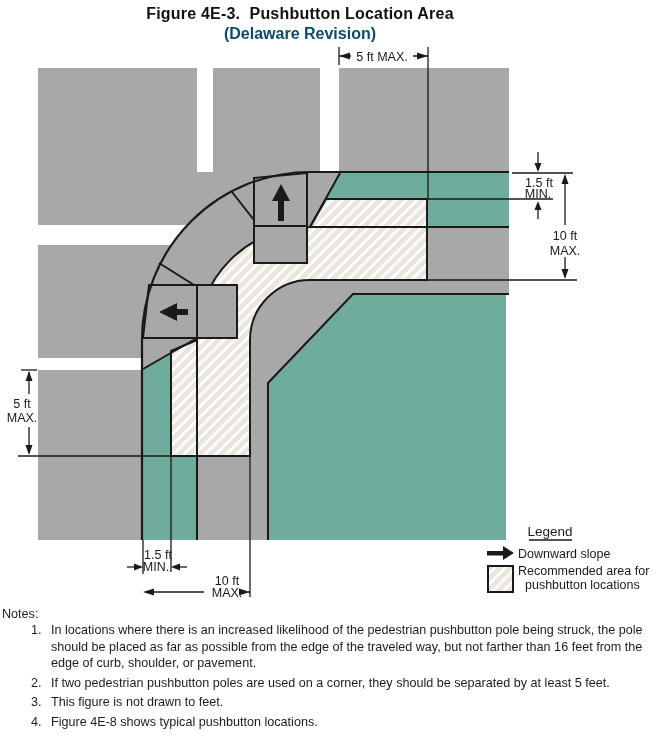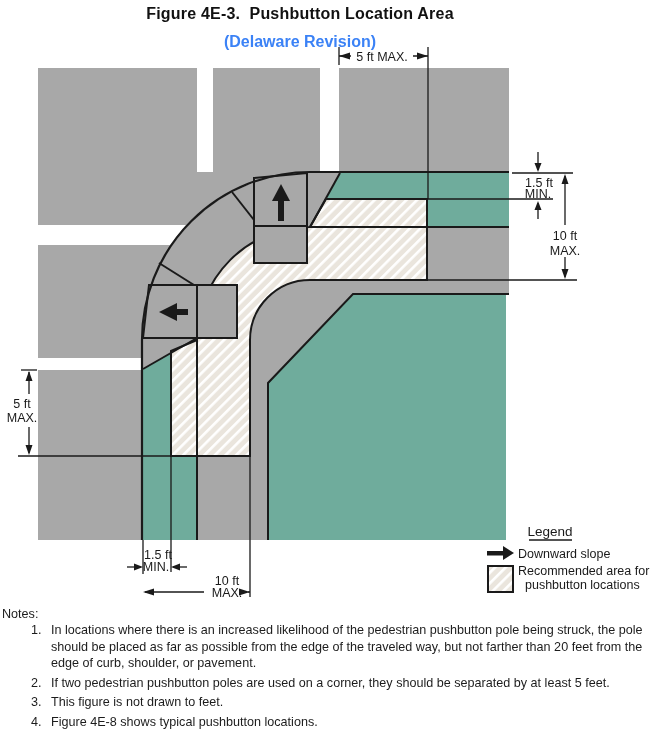--- a/index.html
+++ b/index.html
@@ -1,20 +1,20 @@
 <!DOCTYPE html>
 <html><head>
 <meta charset="utf-8">
 <style>
   html,body{margin:0;padding:0;background:#fff;}
   #page{position:relative;width:672px;height:742px;background:#ffffff;overflow:hidden;
         font-family:"Liberation Sans",sans-serif;}
   #title-block{position:absolute;top:5px;left:0;width:600px;text-align:center;}
   #title-line1{font-size:16px;font-weight:bold;color:#111;letter-spacing:.2px;white-space:pre;}
-  #title-line2{font-size:16px;font-weight:bold;color:#3b82f6;margin-top:10px;}
+  #title-line2{font-size:16px;font-weight:bold;color:#0c4a6e;margin-top:2px;}
   #diagram-svg{position:absolute;top:0;left:0;}
   #diagram-svg text{font-family:"Liberation Sans",sans-serif;font-size:12.5px;fill:#1a1a1a;}
   #diagram-svg text.legend-head{font-size:13.5px;}
   .notes{position:absolute;top:606px;left:2px;width:662px;font-size:12.6px;line-height:16.3px;color:#1c1c1c;}
   .notes-heading{margin-bottom:0;}
   .note{display:flex;margin-bottom:3.5px;}
   .note-num{width:20px;margin-left:29px;flex:none;}
   .note-text{width:600px;}
 </style>
 </head>
@@ -153,21 +153,21 @@
 
   <div id="title-block">
     <div id="title-line1">Figure 4E-3.  Pushbutton Location Area</div>
     <div id="title-line2">(Delaware Revision)</div>
   </div>
 
   <div class="notes">
     <div class="notes-heading">Notes:</div>
     <div class="note">
       <span class="note-num">1.</span>
-      <span class="note-text">In locations where there is an increased likelihood of the pedestrian pushbutton pole being struck, the pole should be placed as far as possible from the edge of the traveled way, but not farther than 20 feet from the edge of curb, shoulder, or pavement.</span>
+      <span class="note-text">In locations where there is an increased likelihood of the pedestrian pushbutton pole being struck, the pole should be placed as far as possible from the edge of the traveled way, but not farther than 16 feet from the edge of curb, shoulder, or pavement.</span>
     </div>
     <div class="note">
       <span class="note-num">2.</span>
       <span class="note-text">If two pedestrian pushbutton poles are used on a corner, they should be separated by at least 5 feet.</span>
     </div>
     <div class="note">
       <span class="note-num">3.</span>
       <span class="note-text">This figure is not drawn to feet.</span>
     </div>
     <div class="note">

